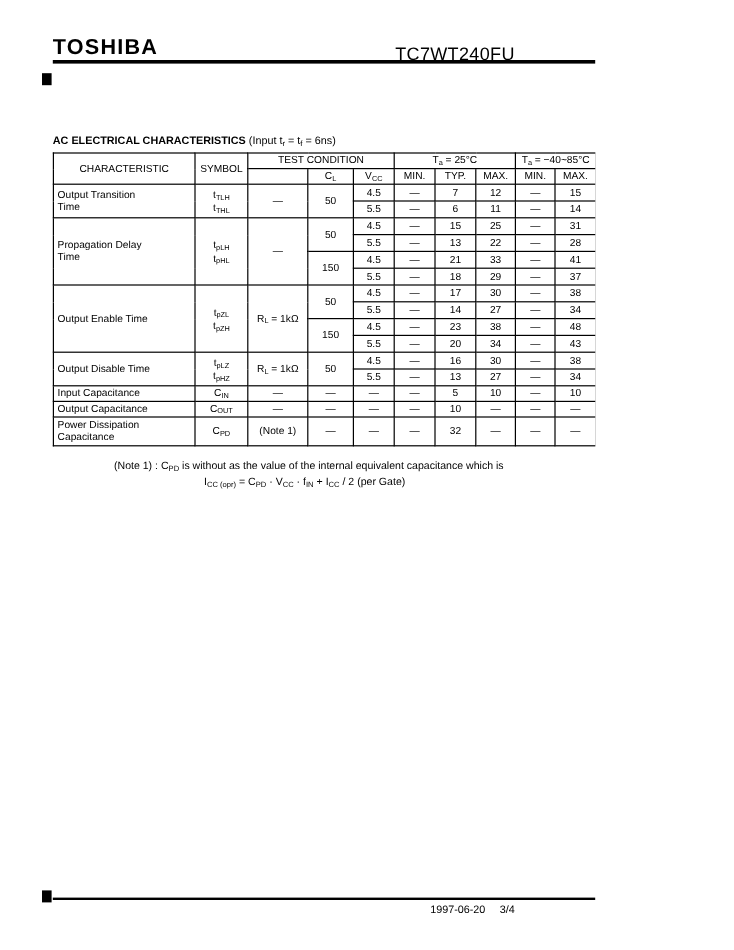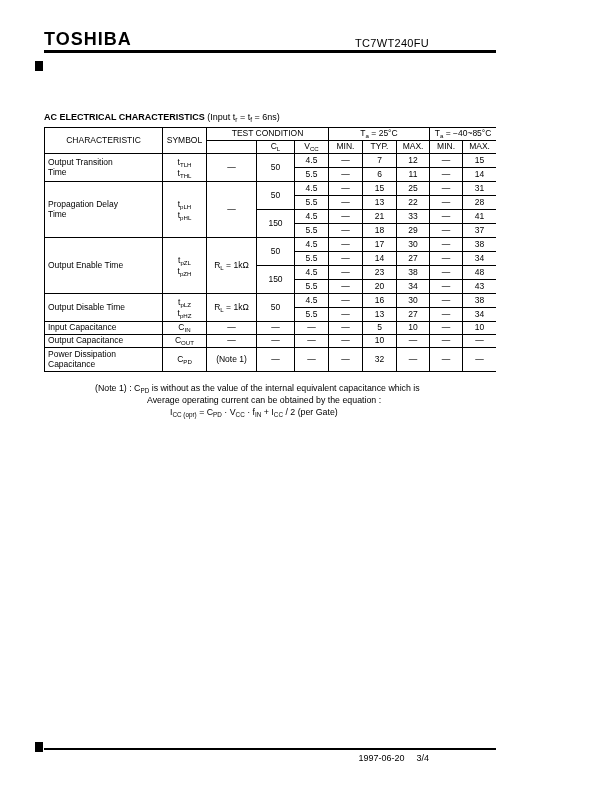--- a/index.html
+++ b/index.html
@@ -9,21 +9,21 @@
     font-family:"Liberation Sans", sans-serif;
     color:#000;
   }
   .page { position:relative; width:496px; height:792px; background:#fff; overflow:hidden; }
 
   .regmark { position:absolute; left:35px; width:8px; height:10px; background:#000; }
   .rm-top { top:61px; }
   .rm-bottom { top:742px; }
 
   .brand { position:absolute; left:44px; top:29px; font-size:18px; font-weight:bold; letter-spacing:1px; }
-  .part  { position:absolute; right:67px; top:37px; font-size:11px; letter-spacing:0.3px; }
+  .part  { position:absolute; right:67px; top:37px; font-size:15px; letter-spacing:0.3px; }
   .rule  { position:absolute; left:44px; width:524px; background:#000; }
   .rule-top { top:50px; height:3px; }
   .rule-bottom { top:748px; height:2px; }
 
   .sec-title { position:absolute; left:44px; top:112px; font-size:9px; }
   .sec-title .b { font-weight:bold; }
 
   sub { font-size:0.72em; vertical-align:-0.25em; line-height:0; }
 
   table.ac-table {
@@ -273,20 +273,19 @@
         <td>—</td>
         <td>—</td>
         <td>—</td>
         <td>pF</td>
       </tr>
     </tbody>
   </table>
 
   <div class="note">
     <div class="l1"><span>(Note 1) : C</span><sub>PD</sub><span> is without as the value of the internal equivalent capacitance which is</span></div>
-    <div class="l3">Average operating current can be obtained by the equation :</div>
     <div class="l4"><span>I</span><sub>CC (opr)</sub><span> = C</span><sub>PD</sub><span> · V</span><sub>CC</sub><span> · f</span><sub>IN</sub><span> + I</span><sub>CC</sub><span> / 2 (per Gate)</span></div>
   </div>
 
   <div class="rule rule-bottom"></div>
   <div class="footer"><span>1997-06-20</span><span class="fp">3/4</span></div>
 
 </div>
 
 </body></html>

